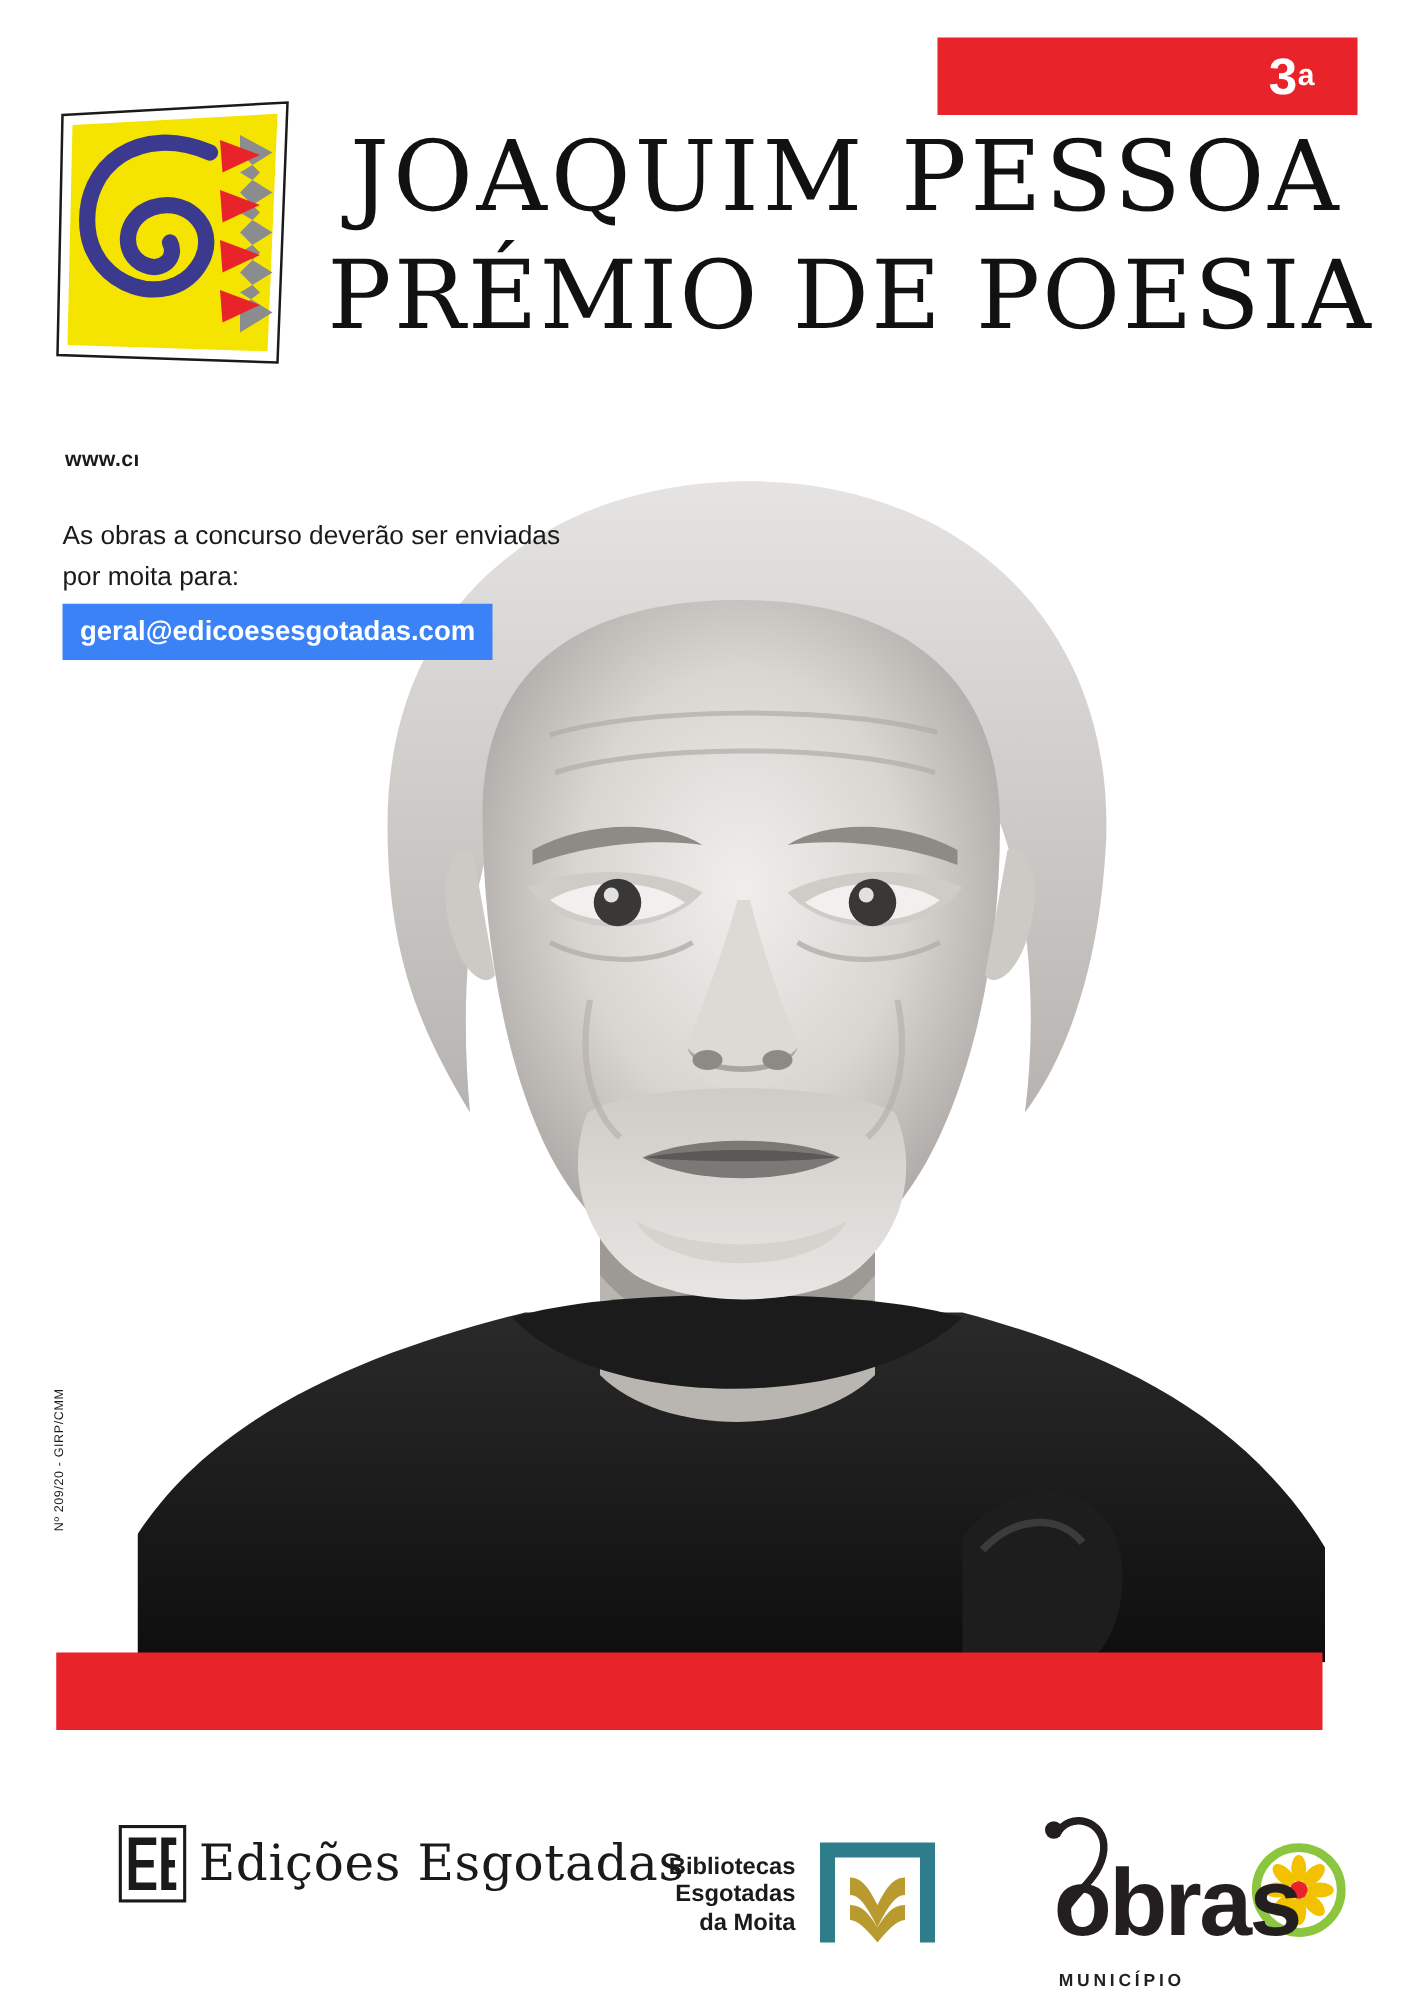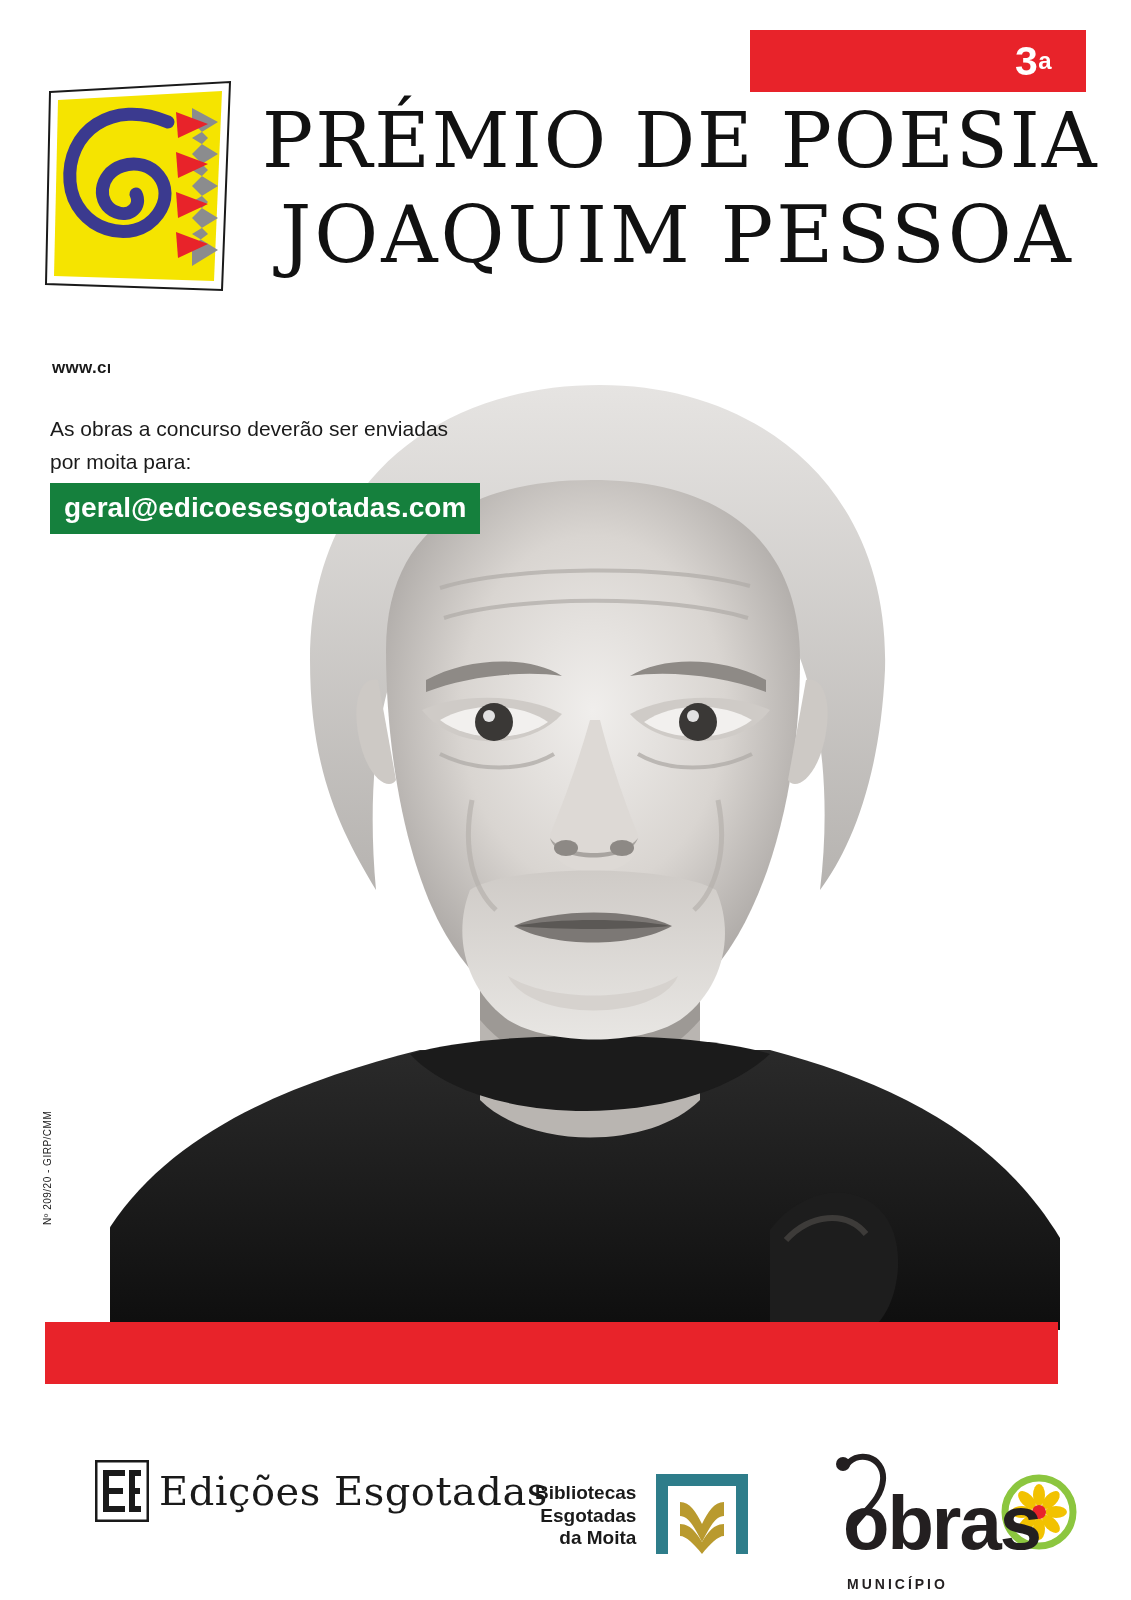--- a/index.html
+++ b/index.html
@@ -105,24 +105,24 @@
     letter-spacing: -0.5px;
   }
   .info-email-label {
     font-size: 21px;
     color: #1a1a1a;
     margin-top: 8px;
     margin-bottom: 9px;
   }
   .email-box {
     display: inline-block;
-    background: #15803d;
+    background: #3b82f6;
     color: #ffffff;
     font-weight: bold;
-    font-size: 28px;
+    font-size: 22px;
     padding: 9px 14px 10px 14px;
   }
 
   
   .ref-code {
     position: absolute;
     left: 42px;
     top: 1225px;
     font-size: 10px;
     color: #1a1a1a;
@@ -241,22 +241,22 @@
       <path d="M134 114 L166 126 L136 140 Z" fill="#e8232a"></path>
       <path d="M134 154 L166 166 L136 180 Z" fill="#e8232a"></path>
 
       <g fill="none" stroke="#3b3a8f" stroke-width="13" stroke-linecap="round">
         <path d="M126 44 C70 20, 24 54, 28 104 C32 152, 92 170, 116 136 C136 108, 110 78, 80 88 C56 96, 54 126, 74 134 C88 140, 100 128, 94 116"></path>
       </g>
     </svg>
   </div>
 
   <div class="title-block">
+    <div class="title-line second">JOAQUIM PESSOA</div>
     <div class="title-line">PRÉMIO DE POESIA</div>
-    <div class="title-line second">JOAQUIM PESSOA</div>
   </div>
 
   <div class="website">www.cm-moita.pt</div>
 
   <div class="portrait">
     <svg viewBox="0 0 950 1000" width="950" height="1000" xmlns="http://www.w3.org/2000/svg">
       <defs>
         <radialGradient id="faceG" cx="50%" cy="42%" r="58%">
           <stop offset="0%" stop-color="#f0eeec"></stop>
           <stop offset="55%" stop-color="#d9d5d1"></stop>

